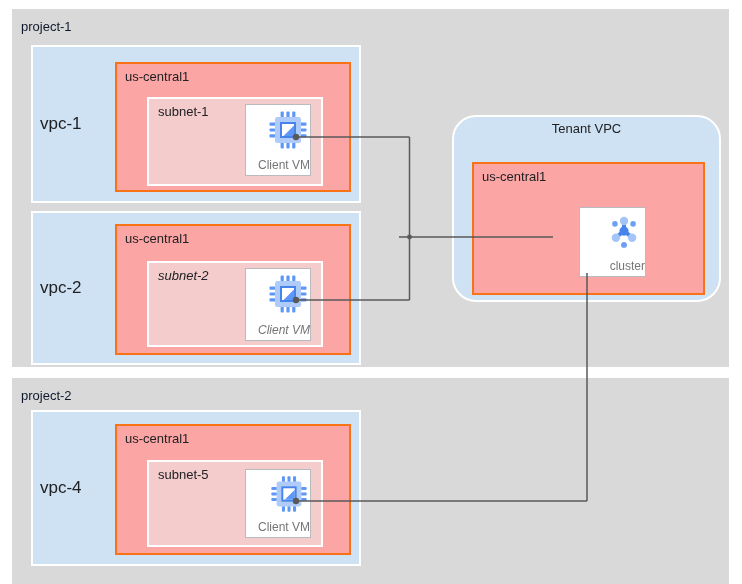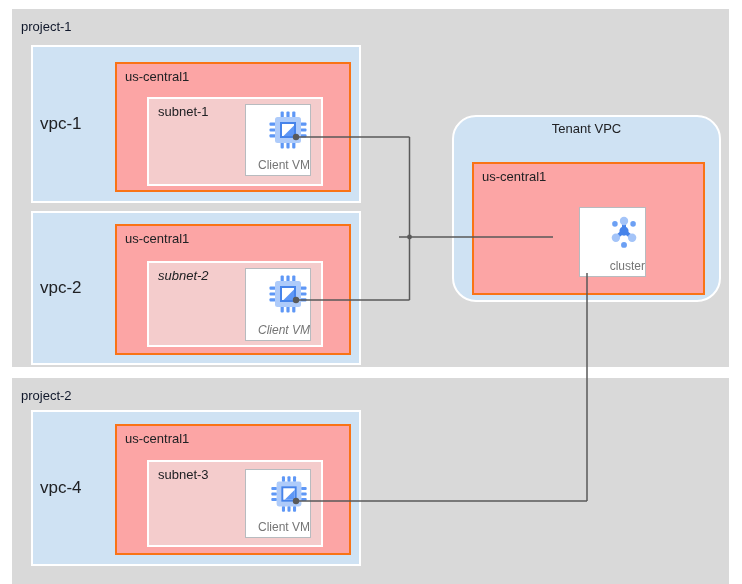--- a/index.html
+++ b/index.html
@@ -199,21 +199,21 @@
   </div>
 
   <div class="project" style="left:12px; top:378px; width:717px; height:223px;">
     <div class="project-label">project-2</div>
 
     <div class="vpc" style="left:19px; top:32px; width:330px; height:156px;">
       <div class="vpc-label">vpc-4</div>
       <div class="region" style="left:82px; top:12px; width:236px; height:131px;">
         <div class="region-label">us-central1</div>
         <div class="subnet" style="left:30px; top:34px; width:176px; height:87px;">
-          <div class="subnet-label">subnet-3</div>
+          <div class="subnet-label">subnet-5</div>
           <div class="node" style="left:74px; top:7px; width:66px; height:69px;">
             <span>
               <svg width="42" height="42" viewBox="0 0 44 44">
                 <g fill="#5e97f6">
                   <rect x="14.6" y="3.5" width="3.2" height="6" rx="1"></rect>
                     <rect x="20.4" y="3.5" width="3.2" height="6" rx="1"></rect>
                     <rect x="26.2" y="3.5" width="3.2" height="6" rx="1"></rect>
                   <rect x="14.6" y="34.5" width="3.2" height="6" rx="1"></rect>
                     <rect x="20.4" y="34.5" width="3.2" height="6" rx="1"></rect>
                     <rect x="26.2" y="34.5" width="3.2" height="6" rx="1"></rect>

